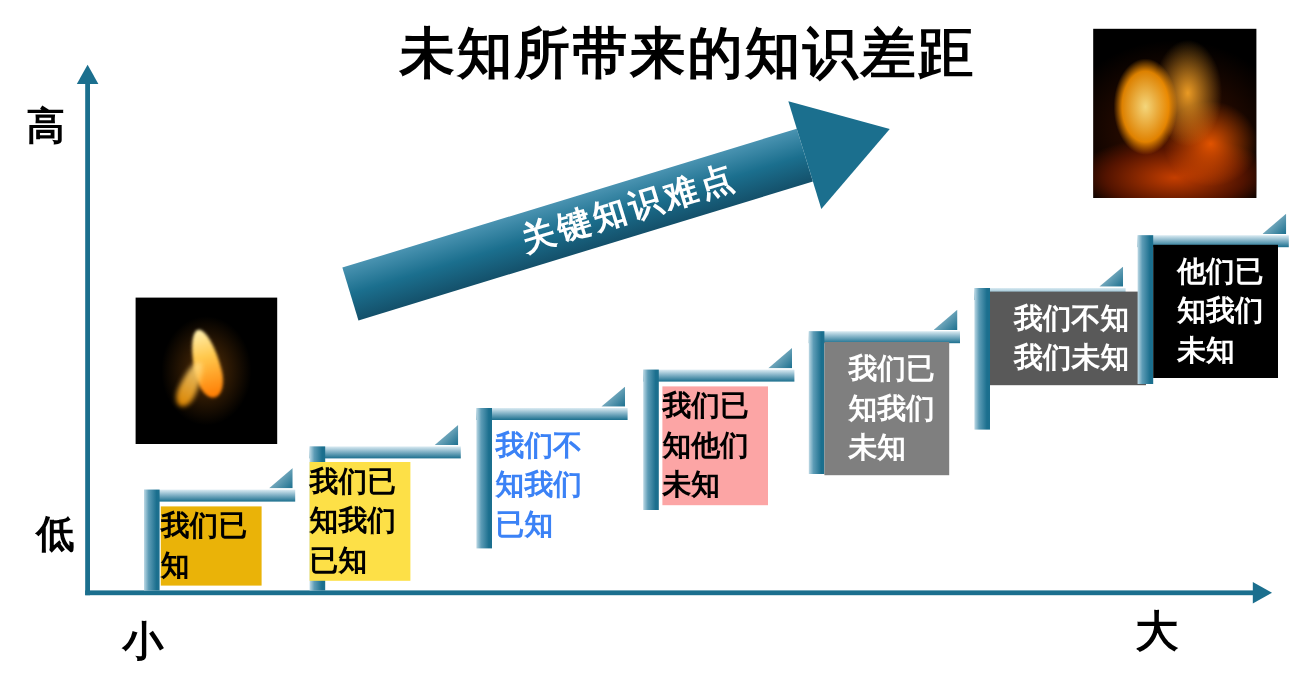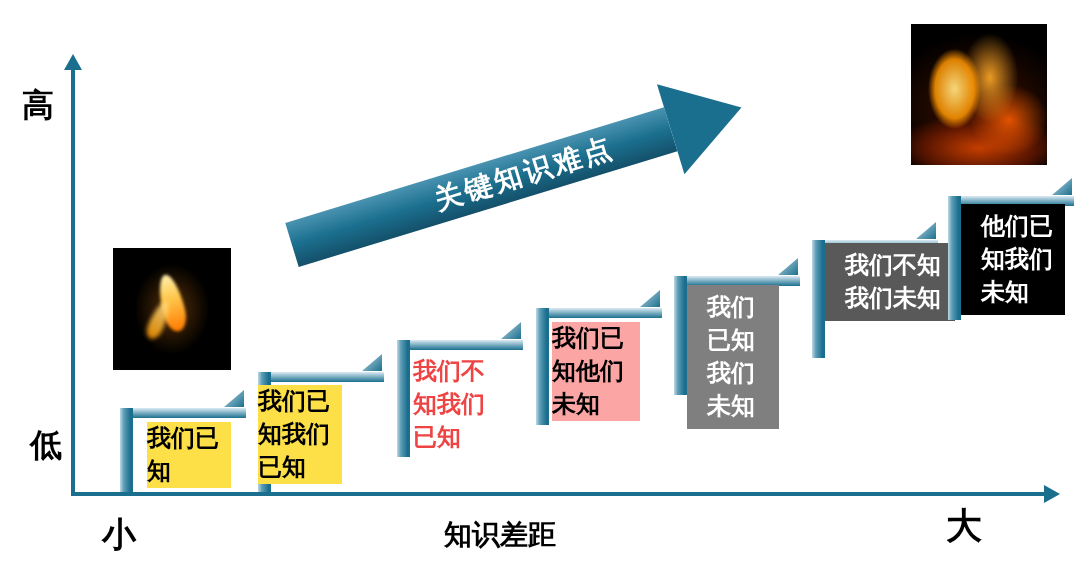--- a/index.html
+++ b/index.html
@@ -74,80 +74,80 @@
     background:linear-gradient(135deg,#bcd8e4,var(--accent));}
   .step-label{position:absolute; font-size:24px; font-weight:800; line-height:1.38;
     word-break:break-all; box-sizing:border-box;}
   .step-label.boxed{padding:6px 6px 6px 20px;}
 </style>
 </head>
 <body>
 
 <div class="canvas">
 
+  <h1 class="title">未知所带来的知识差距</h1>
 
   <div class="y-axis"></div>
   <div class="y-arrow"></div>
   <div class="x-axis"></div>
   <div class="x-arrow"></div>
 
   <div class="ylab high">高</div>
   <div class="ylab low">低</div>
 
   <div class="xlab small">小</div>
-  <div class="xlab mid">知识差距</div>
   <div class="xlab large">大</div>
 
   <div class="big-arrow">
     <div class="arrow-body">
       <span>关键知识难点</span>
     </div>
     <div class="arrow-head"></div>
   </div>
 
   <div class="candle">
     <div class="glow"></div>
     <div class="f1"></div>
     <div class="f2"></div>
   </div>
   <div class="bonfire"></div>
 
   <div class="step" style="left:120px; top:408px;">
     <div class="ledge"></div>
     <div class="tri"></div>
     <div class="riser" style="height:84px;"></div>
-    <div class="step-label" style="left: 27px; top: 14px; width: 84px; background: #fde047; color: rgb(0, 0, 0);">我们已知</div>
+    <div class="step-label" style="left: 14px; top: 14px; width: 84px; background: #eab308; color: rgb(0, 0, 0);">我们已知</div>
   </div>
 
   <div class="step" style="left:258px; top:372px;">
     <div class="ledge"></div>
     <div class="tri"></div>
     <div class="riser" style="height:120px;"></div>
     <div class="step-label" style="left: 0; top: 13px; width: 84px; background: #fde047; color: rgb(0, 0, 0);">我们已知我们已知</div>
   </div>
 
   <div class="step" style="left:397px; top:340px;">
     <div class="ledge"></div>
     <div class="tri"></div>
     <div class="riser" style="height:117px;"></div>
-    <div class="step-label" style="left: 16px; top: 15px; width: 84px; background: rgb(255, 255, 255); color: #ef4444;">我们不知我们已知</div>
+    <div class="step-label" style="left: 16px; top: 15px; width: 84px; background: rgb(255, 255, 255); color: #3b82f6;">我们不知我们已知</div>
   </div>
 
   <div class="step" style="left:536px; top:308px;">
     <div class="ledge"></div>
     <div class="tri"></div>
     <div class="riser" style="height:117px;"></div>
     <div class="step-label" style="left: 16px; top: 14px; width: 88px; background: #fca5a5; color: rgb(0, 0, 0);">我们已知他们未知</div>
   </div>
 
   <div class="step" style="left:674px; top:276px;">
     <div class="ledge"></div>
     <div class="tri"></div>
     <div class="riser" style="height:119px;"></div>
-    <div class="step-label boxed" style="left: 13px; top: 9px; width: 92px; background: rgb(127, 127, 127); color: rgb(255, 255, 255);">我们已知我们未知</div>
+    <div class="step-label boxed" style="left: 13px; top: 9px; width: 104px; background: rgb(127, 127, 127); color: rgb(255, 255, 255);">我们已知我们未知</div>
   </div>
 
   <div class="step" style="left:812px; top:240px;">
     <div class="ledge"></div>
     <div class="tri"></div>
     <div class="riser" style="height:118px;"></div>
     <div class="step-label boxed" style="left: 13px; top: 3px; width: 130px; background: rgb(89, 89, 89); color: rgb(255, 255, 255);">我们不知我们未知</div>
   </div>
 
   <div class="step" style="left:948px; top:196px;">

